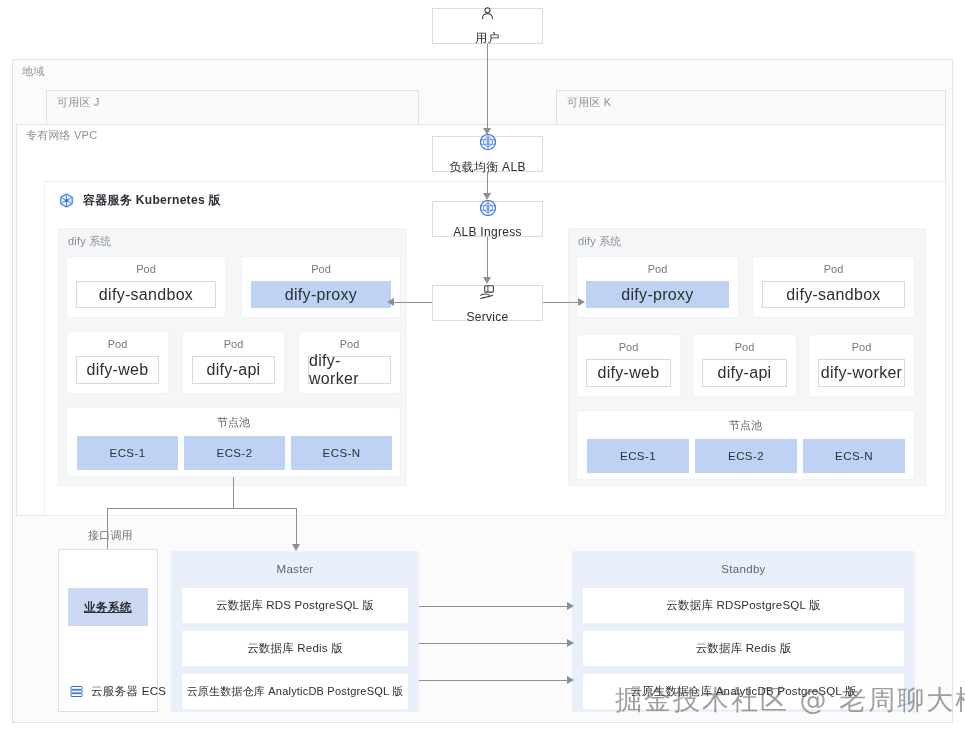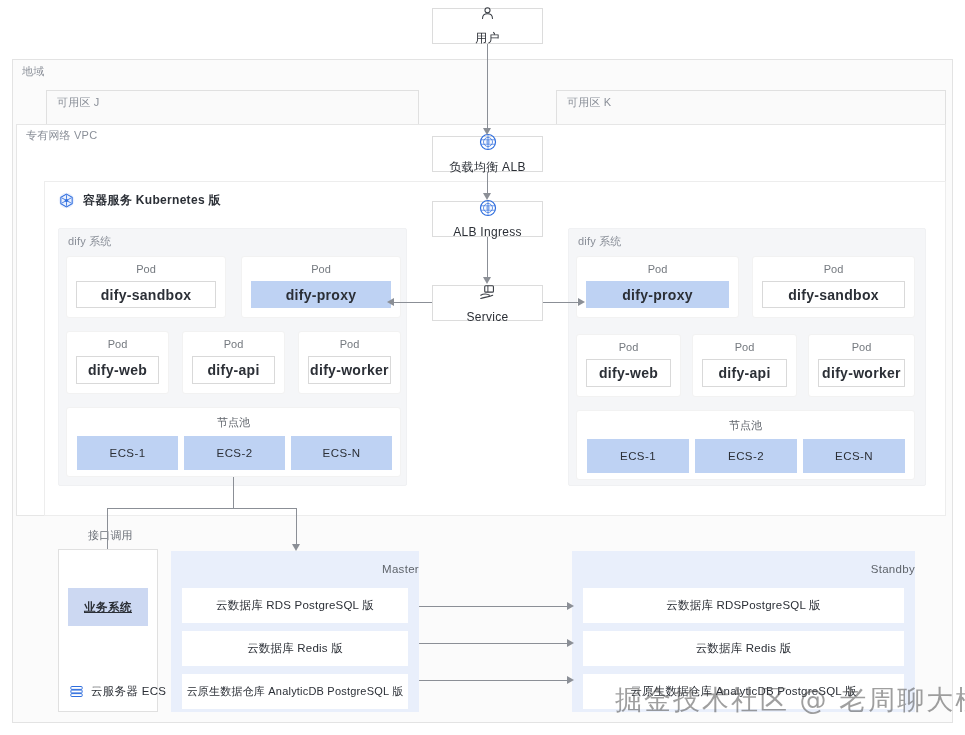--- a/index.html
+++ b/index.html
@@ -59,21 +59,21 @@
   }
   .podlabel{
     position:absolute;left:0;right:0;top:6px;
     text-align:center;font-size:11px;color:#74797f;
   }
   .podinner{
     position:absolute;left:9px;right:9px;top:24px;bottom:9px;
     border:1px solid #d9d9d9;
     background:#ffffff;
     display:flex;align-items:center;justify-content:center;
-    font-size:14px;color:#2b2f36;font-weight:700;
+    font-size:16px;color:#2b2f36;font-weight:400;
     letter-spacing:.3px;
   }
   .podinner.hl{
     background:#bed2f3;
     border:1px solid #bed2f3;
   }
 
   
   .nodepool{
     position:absolute;box-sizing:border-box;
@@ -101,21 +101,21 @@
     flex-direction:column;
   }
   .node .txt{white-space:nowrap;}
 
   
   .dbgroup{
     position:absolute;box-sizing:border-box;
     background:#e9effb;
   }
   .dbtitle{
-    position:absolute;left:0;right:0;top:12px;text-align:right;
+    position:absolute;left:0;right:0;top:12px;text-align:center;
     font-size:11.5px;color:#5f646b;letter-spacing:.3px;
   }
   .dbrow{
     position:absolute;left:11px;right:11px;height:35px;
     background:#ffffff;
     display:flex;align-items:center;justify-content:center;
     font-size:11.5px;color:#2b2f36;letter-spacing:.2px;
     white-space:nowrap;
   }
 

